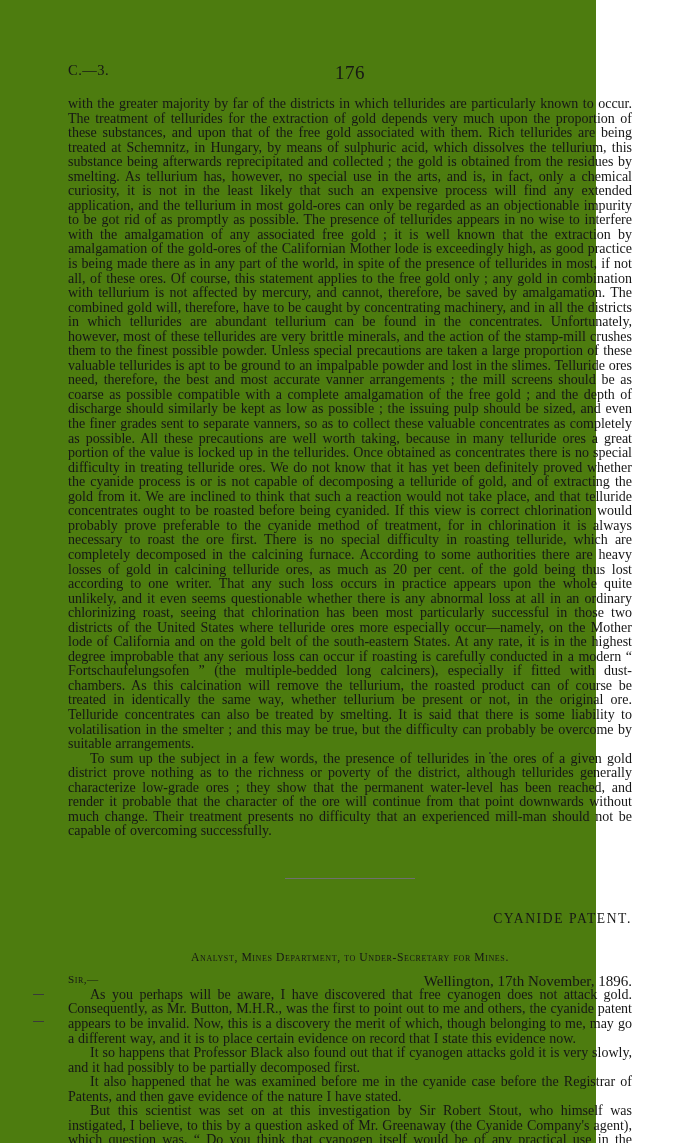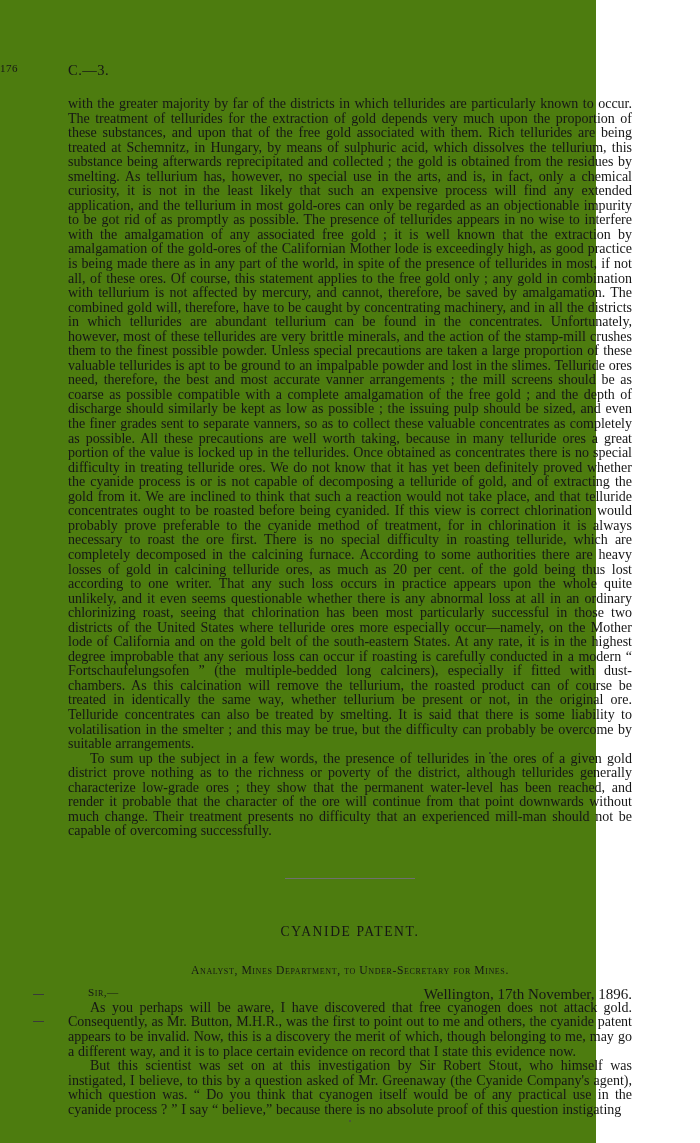--- a/index.html
+++ b/index.html
@@ -34,21 +34,22 @@
     left: 68px;
     top: 0;
     font-size: 14.5px;
     letter-spacing: 0.5px;
   }
   .folio-center {
     position: absolute;
     left: 0;
     top: 0;
     width: 700px;
-    font-size: 11px;
+    text-align: center;
+    font-size: 19px;
     letter-spacing: 0.5px;
   }
   .body-col {
     position: absolute;
     left: 68px;
     top: 97px;
     width: 564px;
   }
   p.body-par {
     margin: 0;
@@ -76,40 +77,39 @@
   }
   .rule:before {
     content: "";
     position: absolute;
     left: 30px;
     top: -1px;
     width: 70px;
     border-top: 1px solid #6f6f6f;
   }
   .sec-title {
-    margin-top: 41px;
-    text-align: center;
+    margin-top: 28px;
+    text-align: right;
     font-size: 13.6px;
     letter-spacing: 1.6px;
   }
   .sec-sub {
     margin-top: 24px;
     text-align: center;
     font-size: 11.6px;
     letter-spacing: 0.4px;
   }
   .smallcaps {
     font-variant: small-caps;
     letter-spacing: 0.6px;
   }
   .salut-row {
     margin-top: 9px;
     position: relative;
     height: 15px;
-    margin-left: 20px;
   }
   .salut {
     position: absolute;
     left: 0;
     top: 0;
     font-size: 11.2px;
     font-variant: small-caps;
     letter-spacing: 0.5px;
   }
   .place-date {
@@ -170,21 +170,23 @@
 
     <div class="sec-sub smallcaps">Analyst, Mines Department, to Under-Secretary for Mines.</div>
 
     <div class="salut-row">
       <span class="salut">Sir,—</span>
       <span class="place-date">Wellington, 17th November, 1896.</span>
     </div>
 
     <p class="body-par indent"><span>As you perhaps will be aware, I have discovered that free cyanogen does not attack gold. Consequently, as Mr. Button, M.H.R., was the first to point out to me and others, the cyanide patent appears to be invalid. Now, this is a discovery the </span><span class="it">merit</span><span> of which, though belonging to me, may go a different way, and it is to place certain evidence on record that I state this evidence now.</span></p>
 
+    <p class="body-par indent"><span>It so happens that Professor Black also found out that if cyanogen attacks gold it is very slowly, and it had possibly to be </span><span class="it">partially</span><span> decomposed first.</span></p>
 
+    <p class="body-par indent"><span>It also happened that he was examined </span><span class="it">before me</span><span> in the cyanide case before the Registrar of Patents, and then gave evidence of the nature I have stated.</span></p>
 
     <p class="body-par indent"><span>But this scientist was set on at this investigation by Sir Robert Stout, who himself was instigated, I believe, to this by a question asked of Mr. Greenaway (the Cyanide Company's agent), which question was. “ Do you think that cyanogen itself would be of any practical use in the cyanide process ? ” I say “ </span><span class="it">believe</span><span>,” because there is no </span><span class="it">absolute</span><span> proof of this question instigating</span></p>
 
   </div>
 
   <div class="dot-right"></div>
   <div class="margin-dash dash-a"></div>
   <div class="margin-dash dash-b"></div>
   <div class="bottom-dot"></div>
 

